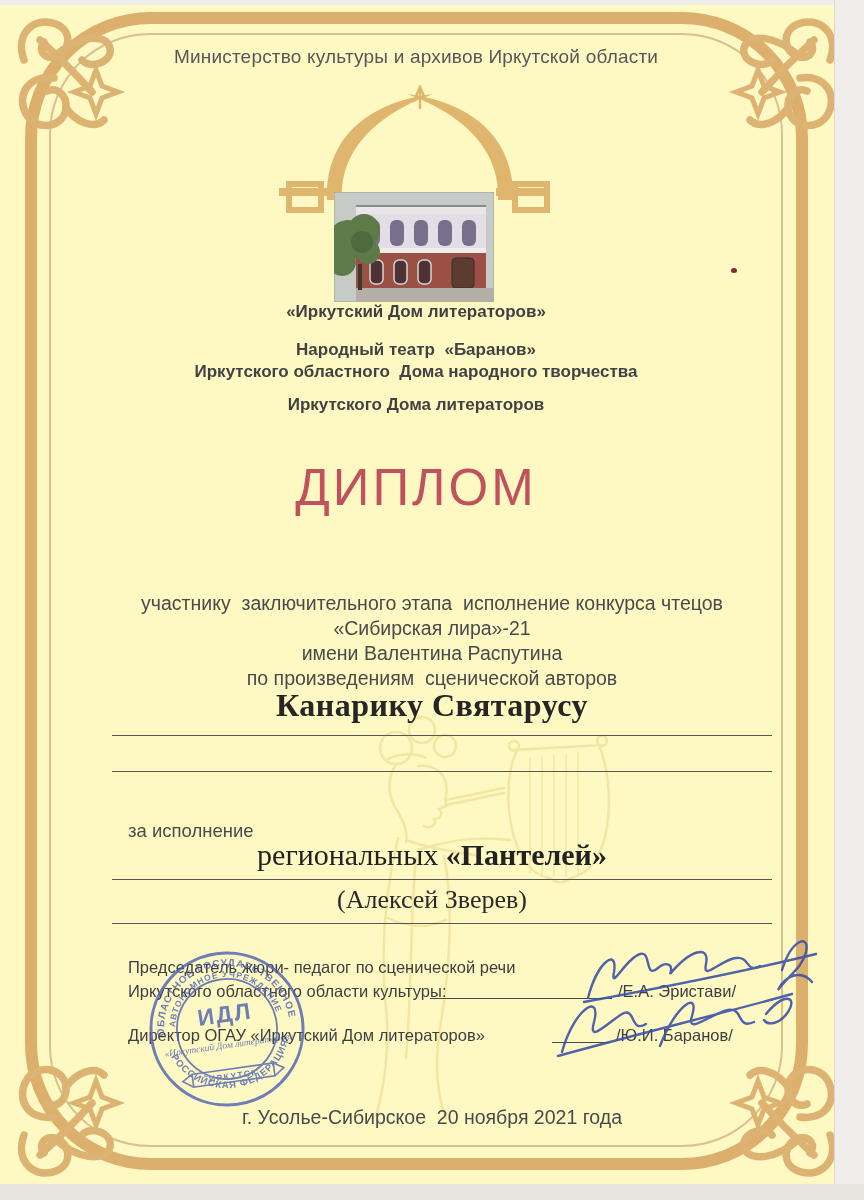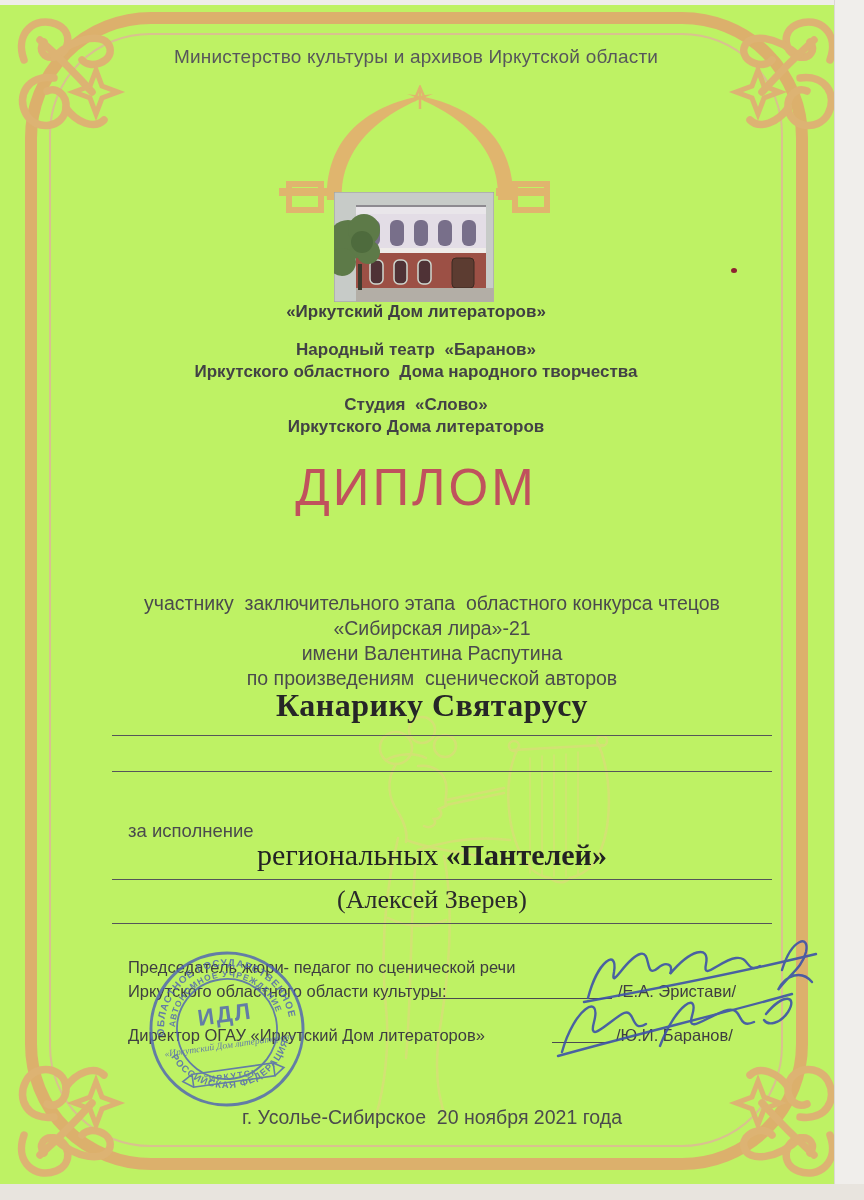--- a/index.html
+++ b/index.html
@@ -1,17 +1,17 @@
 <!DOCTYPE html>
 <html><head>
 <meta charset="utf-8">
 <style>
   html,body{margin:0;padding:0;}
   body{font-family:"Liberation Sans",sans-serif;}
-  #page{position:relative;width:864px;height:1200px;background:#bef264;overflow:hidden;}
+  #page{position:relative;width:864px;height:1200px;background:#fef9c3;overflow:hidden;}
   .abs{position:absolute;}
   .pre{white-space:pre-wrap;}
   
   .col-top{left:50px;width:732px;text-align:center;}
   .col-main{left:77px;width:710px;text-align:center;}
   
   .ministry{top:46px;font-size:19px;color:#57575b;letter-spacing:.2px;}
   .caption{top:302px;font-size:17px;font-weight:bold;color:#3f3f42;}
   .blockbold{font-size:17px;font-weight:bold;color:#424245;line-height:22px;}
   .theatre{top:339px;}
@@ -143,28 +143,27 @@
     <rect x="24" y="72" width="4" height="26" fill="#3c3a2e"></rect>
   </svg>
 
   <div class="abs col-top caption">«Иркутский Дом литераторов»</div>
 
   <div class="abs col-top blockbold theatre">
     <div class="pre">Народный театр  «Баранов»</div>
     <div class="pre">Иркутского областного  Дома народного творчества</div>
   </div>
   <div class="abs col-top blockbold studio">
-    <div class="pre">Студия  «Слово»</div>
     <div class="pre">Иркутского Дома литераторов</div>
   </div>
 
   <div class="abs col-top title">ДИПЛОМ</div>
 
   <div class="abs col-main intro">
-    <div class="pre">участнику  заключительного этапа  областного конкурса чтецов</div>
+    <div class="pre">участнику  заключительного этапа  исполнение конкурса чтецов</div>
     <div class="pre">«Сибирская лира»-21</div>
     <div class="pre">имени Валентина Распутина</div>
     <div class="pre">по произведениям  сценической авторов</div>
   </div>
 
   <div class="abs col-main name">Канарику Святарусу</div>
   <div class="abs rule" style="left:112px;top:735px;width:660px;"></div>
   <div class="abs rule" style="left:112px;top:771px;width:660px;"></div>
 
   <div class="abs forlabel">за исполнение</div>

